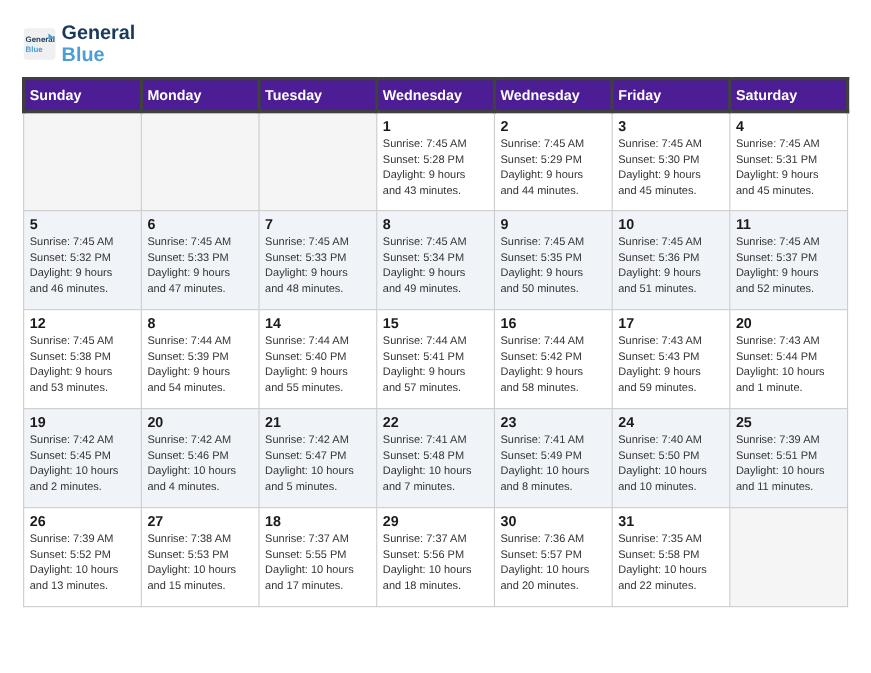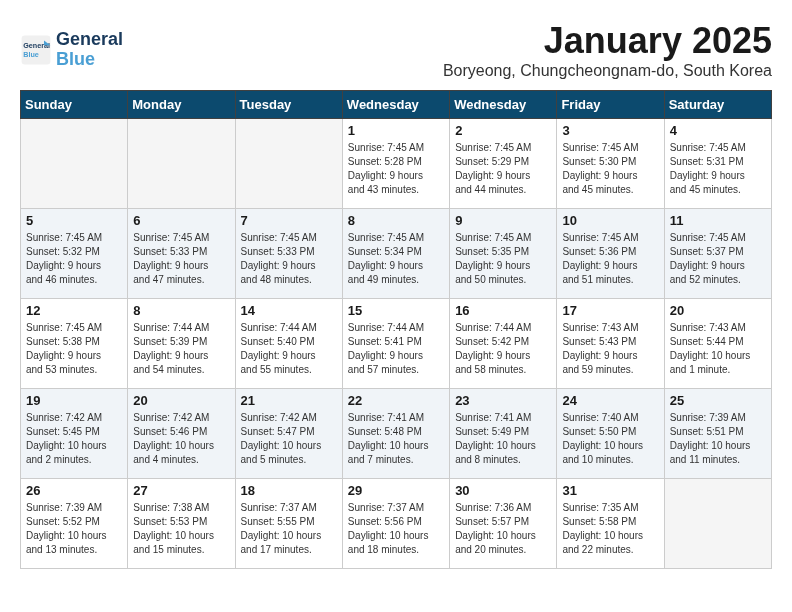--- a/index.html
+++ b/index.html
@@ -5,21 +5,21 @@
     * { box-sizing: border-box; margin: 0; padding: 0; }
     body {
       font-family: Arial, sans-serif;
       background: #fff;
       width: 792px;
       min-height: 612px;
       padding: 20px;
     }
     .header {
       display: flex;
-      align-items: center;
+      align-items: flex-end;
       justify-content: space-between;
       margin-bottom: 10px;
     }
     .logo {
       display: flex;
       align-items: center;
       gap: 4px;
     }
     .logo-text {
       font-size: 18px;
@@ -45,27 +45,27 @@
     .subtitle {
       font-size: 16px;
       color: #333;
     }
     .calendar {
       width: 100%;
       border-collapse: collapse;
       table-layout: fixed;
     }
     .calendar th {
-      background: #0c4a6e;
+      background: #4c1d95;
       color: #fff;
       font-size: 13px;
       font-weight: bold;
       padding: 6px 4px;
       text-align: left;
-      border: 1px solid #404040;
+      border: 3px solid #404040;
     }
     .calendar td {
       border: 1px solid #ccc;
       vertical-align: top;
       padding: 4px 5px;
       font-size: 10.5px;
       color: #333;
       height: 90px;
       background: #fff;
     }
@@ -98,24 +98,20 @@
       <text x="4" y="29" font-size="9" font-weight="bold" fill="#4a9fd4" font-family="Arial">Blue</text>
       <polygon points="30,8 38,14 30,14" fill="#4a9fd4"></polygon>
     </svg>
     <div>
       <div class="logo-text">
         <div>General</div>
         <div><span>Blue</span></div>
       </div>
     </div>
   </div>
-  <div class="title-block">
-    <div class="month-title">January 2025</div>
-    <div class="subtitle">Boryeong, Chungcheongnam-do, South Korea</div>
-  </div>
 </div>
 
 <table class="calendar">
   <thead>
     <tr>
     <th>Sunday</th>
         <th>Monday</th>
         <th>Tuesday</th>
         <th>Wednesday</th>
         <th>Wednesday</th>

